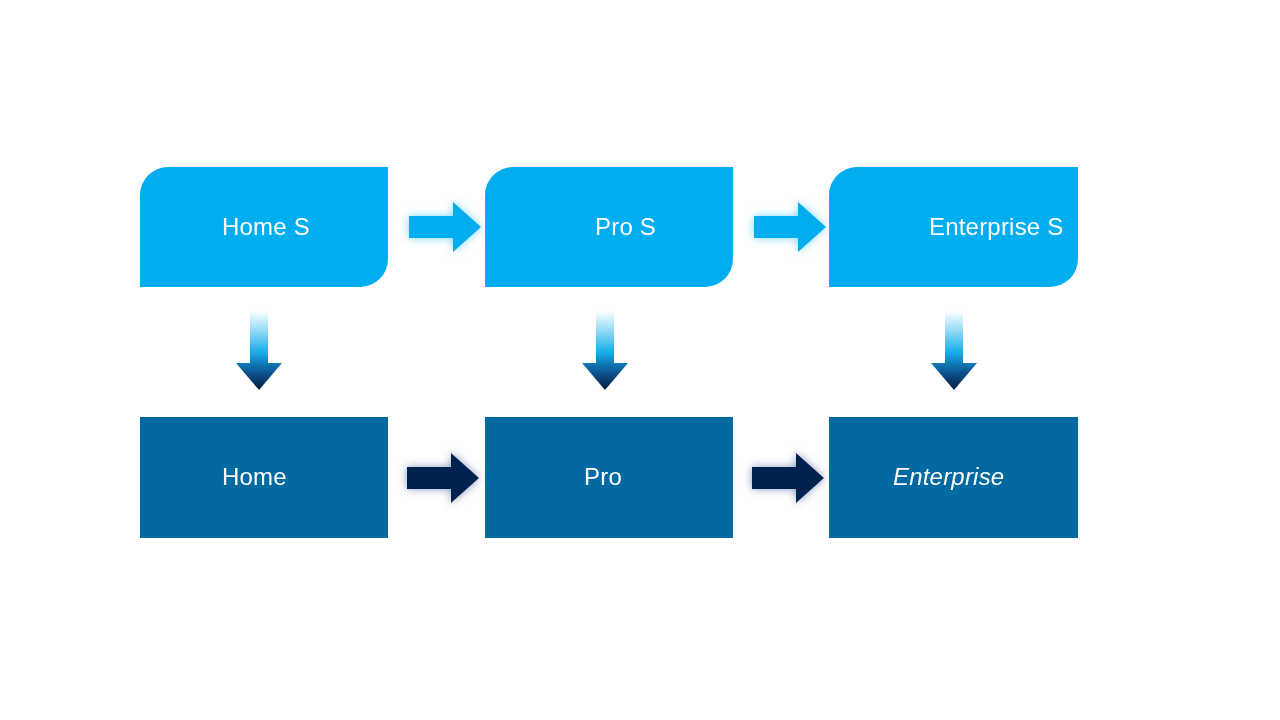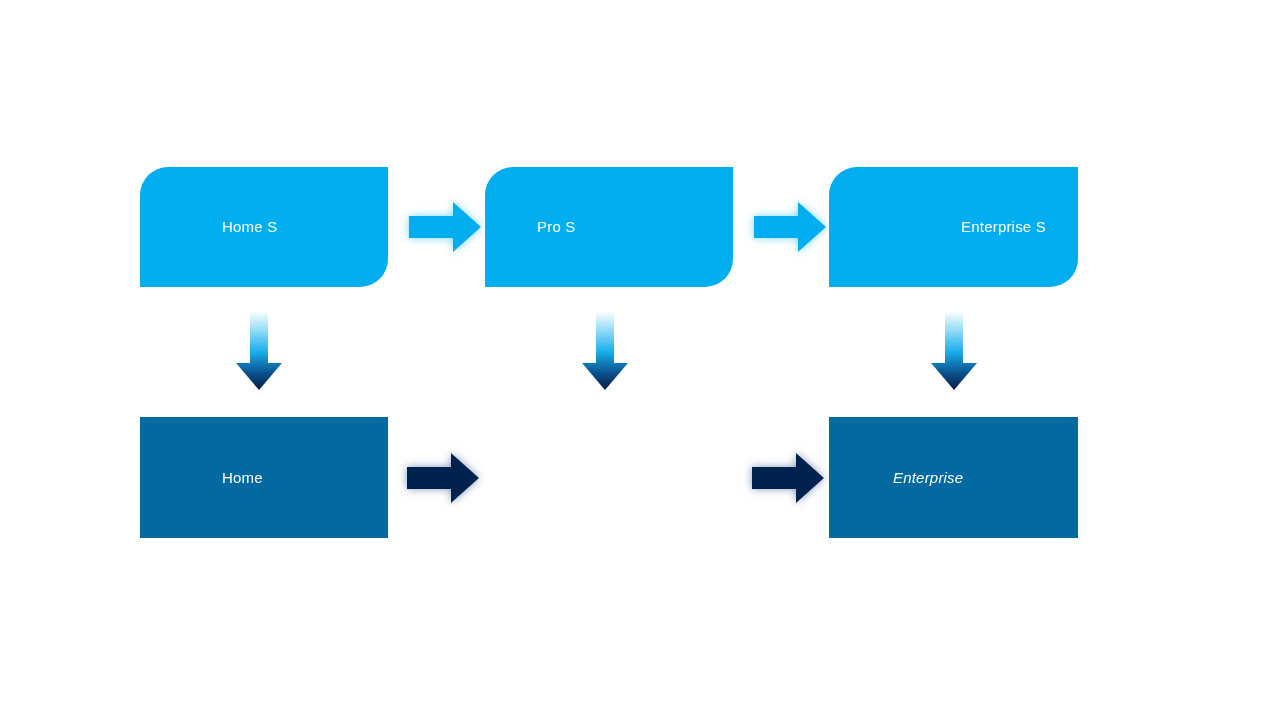--- a/index.html
+++ b/index.html
@@ -22,21 +22,21 @@
     background: #ffffff;
   }
 
   
   .node {
     position: absolute;
     box-sizing: border-box;
     display: flex;
     align-items: center;
     color: #ffffff;
-    font-size: 15px;
+    font-size: 24px;
     font-weight: 400;
     letter-spacing: 0.2px;
     line-height: 1.2;
     white-space: nowrap;
   }
 
   .node .node-label {
     display: block;
   }
 
@@ -73,25 +73,25 @@
 </style>
 </head>
 <body>
 
 <div id="canvas">
 
   <div class="node tier-s" style="left:140px; top:167px; width:248px; height:120px; padding-left:82px;">
     <span class="node-label">Home S</span>
   </div>
 
-  <div class="node tier-s" style="left:485px; top:167px; width:248px; height:120px; padding-left:52px;">
+  <div class="node tier-s" style="left:485px; top:167px; width:248px; height:120px; padding-left:110px;">
     <span class="node-label">Pro S</span>
   </div>
 
-  <div class="node tier-s" style="left:829px; top:167px; width:249px; height:120px; padding-left:100px;justify-content:center;">
+  <div class="node tier-s" style="left:829px; top:167px; width:249px; height:120px; padding-left:100px;">
     <span class="node-label">Enterprise S</span>
   </div>
 
   <div class="arrow-right" style="left:405px; top:198px; width:80px; height:58px;">
     <svg width="80" height="58" viewBox="0 0 80 58" xmlns="http://www.w3.org/2000/svg">
       <defs>
         <filter id="glowCyan1" x="-45%" y="-45%" width="190%" height="190%">
           <feDropShadow dx="0" dy="0" stdDeviation="4.5" flood-color="#4FCBF5" flood-opacity="0.75"></feDropShadow>
         </filter>
       </defs>
@@ -152,20 +152,23 @@
         </linearGradient>
       </defs>
       <polygon points="17,0 35,0 35,52 49,52 26,79 3,52 17,52" fill="url(#gradDown3)"></polygon>
     </svg>
   </div>
 
   <div class="node tier-base" style="left:140px; top:417px; width:248px; height:121px; padding-left:82px;">
     <span class="node-label">Home</span>
   </div>
 
+  <div class="node tier-base" style="left:485px; top:417px; width:248px; height:121px; padding-left:99px;">
+    <span class="node-label">Pro</span>
+  </div>
 
   <div class="node tier-base" style="left:829px; top:417px; width:249px; height:121px; padding-left:64px;font-style:italic;">
     <span class="node-label">Enterprise</span>
   </div>
 
   <div class="arrow-right" style="left:403px; top:449px; width:80px; height:58px;">
     <svg width="80" height="58" viewBox="0 0 80 58" xmlns="http://www.w3.org/2000/svg">
       <defs>
         <filter id="glowNavy1" x="-45%" y="-45%" width="190%" height="190%">
           <feDropShadow dx="0" dy="0" stdDeviation="4.5" flood-color="#6F87AD" flood-opacity="0.85"></feDropShadow>

